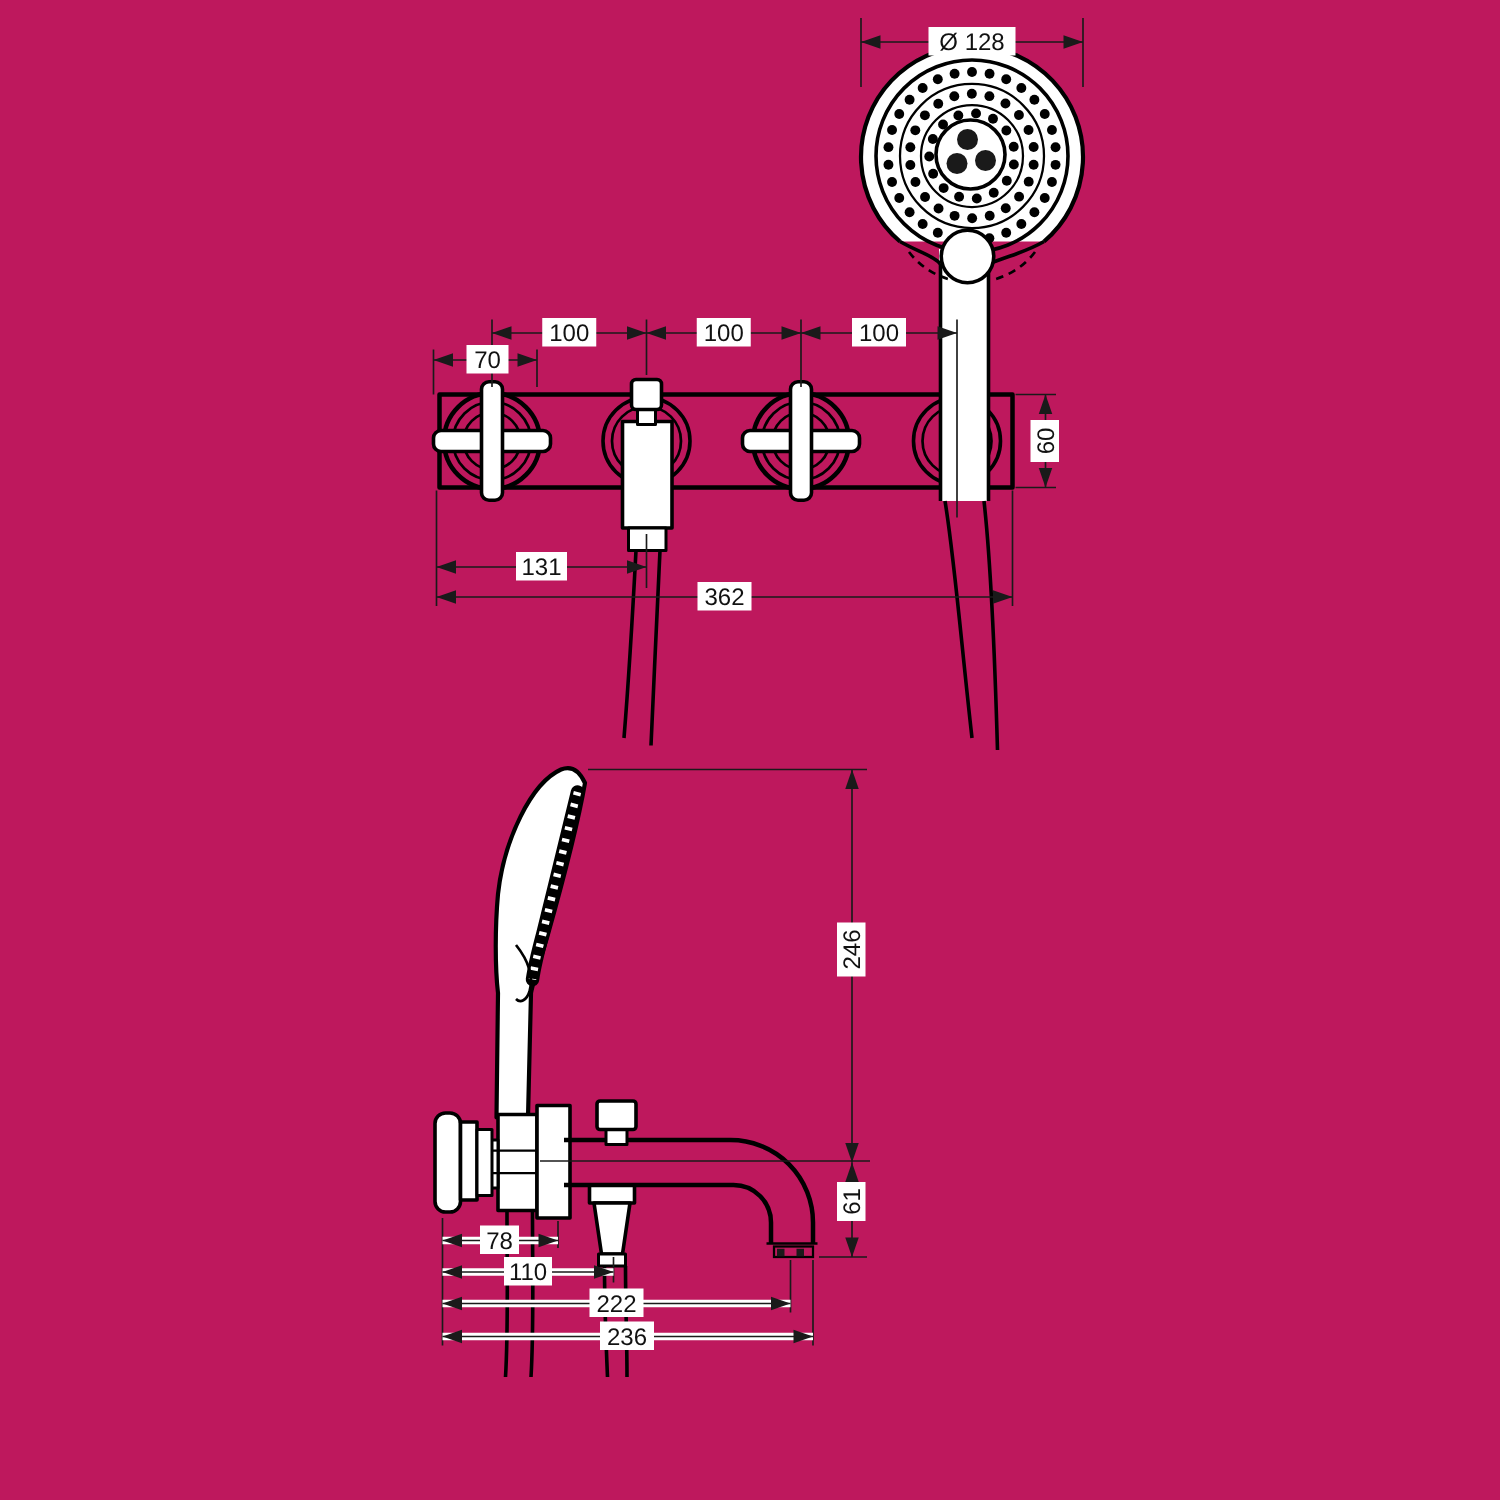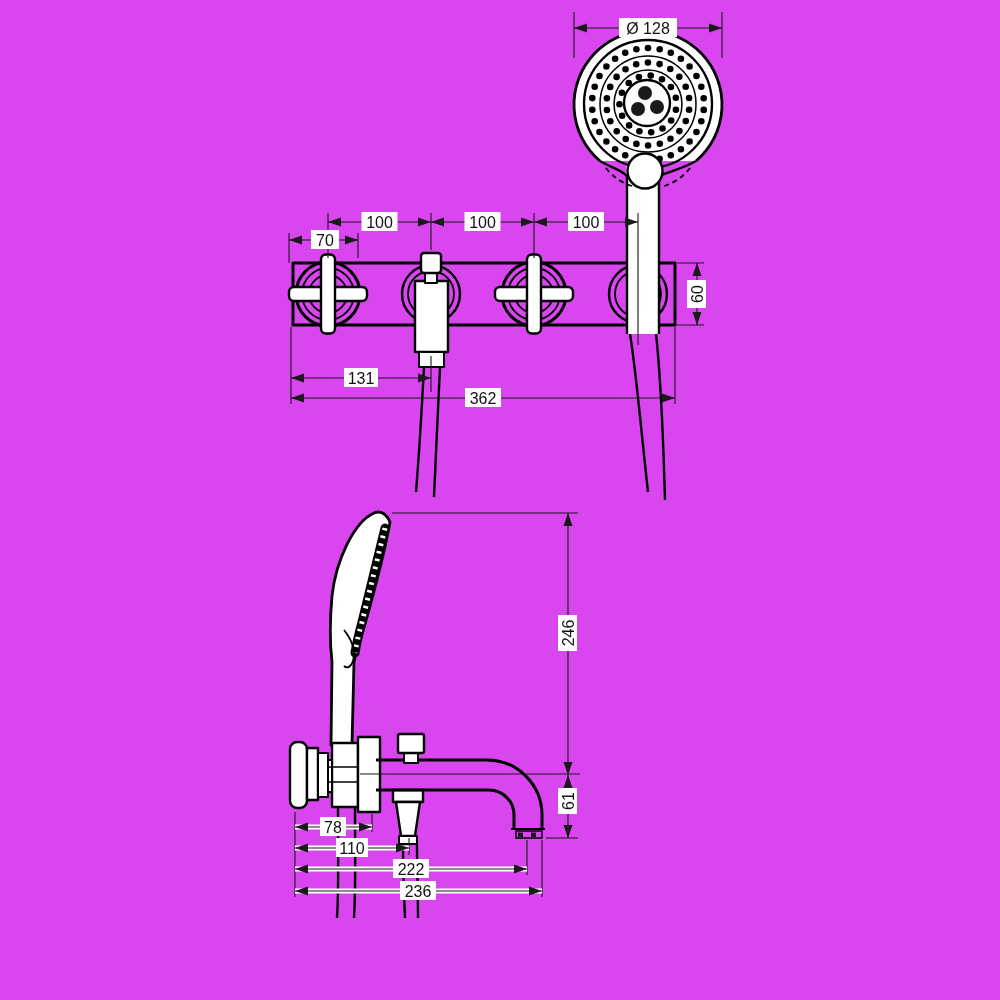--- a/index.html
+++ b/index.html
@@ -1,16 +1,16 @@
 <!DOCTYPE html>
 <html><head>
 <meta charset="utf-8">
 <style>
   html,body{margin:0;padding:0;background:#fff;}
-  .stage{width:1000px;height:1000px;position:relative;background:#d946ef;font-family:"Liberation Sans",sans-serif;}
+  .stage{width:1000px;height:1000px;position:relative;background:#be185d;font-family:"Liberation Sans",sans-serif;}
   .s3{fill:none;stroke:#000;stroke-width:3;stroke-linejoin:round}
   .s25{fill:none;stroke:#000;stroke-width:2.4}
   .s2{fill:none;stroke:#000;stroke-width:1.8}
   .s15{fill:none;stroke:#000;stroke-width:1.5}
   .w3{fill:#fff;stroke:#000;stroke-width:2.8;stroke-linejoin:round}
   .w25{fill:#fff;stroke:#000;stroke-width:2.4;stroke-linejoin:round}
   .w2{fill:#fff;stroke:#000;stroke-width:2;stroke-linejoin:round}
   .wf{fill:#fff;stroke:none}
   .dim{fill:none;stroke:#1a1a1a;stroke-width:1.1}
   .case{fill:none;stroke:#fff;stroke-width:5}

